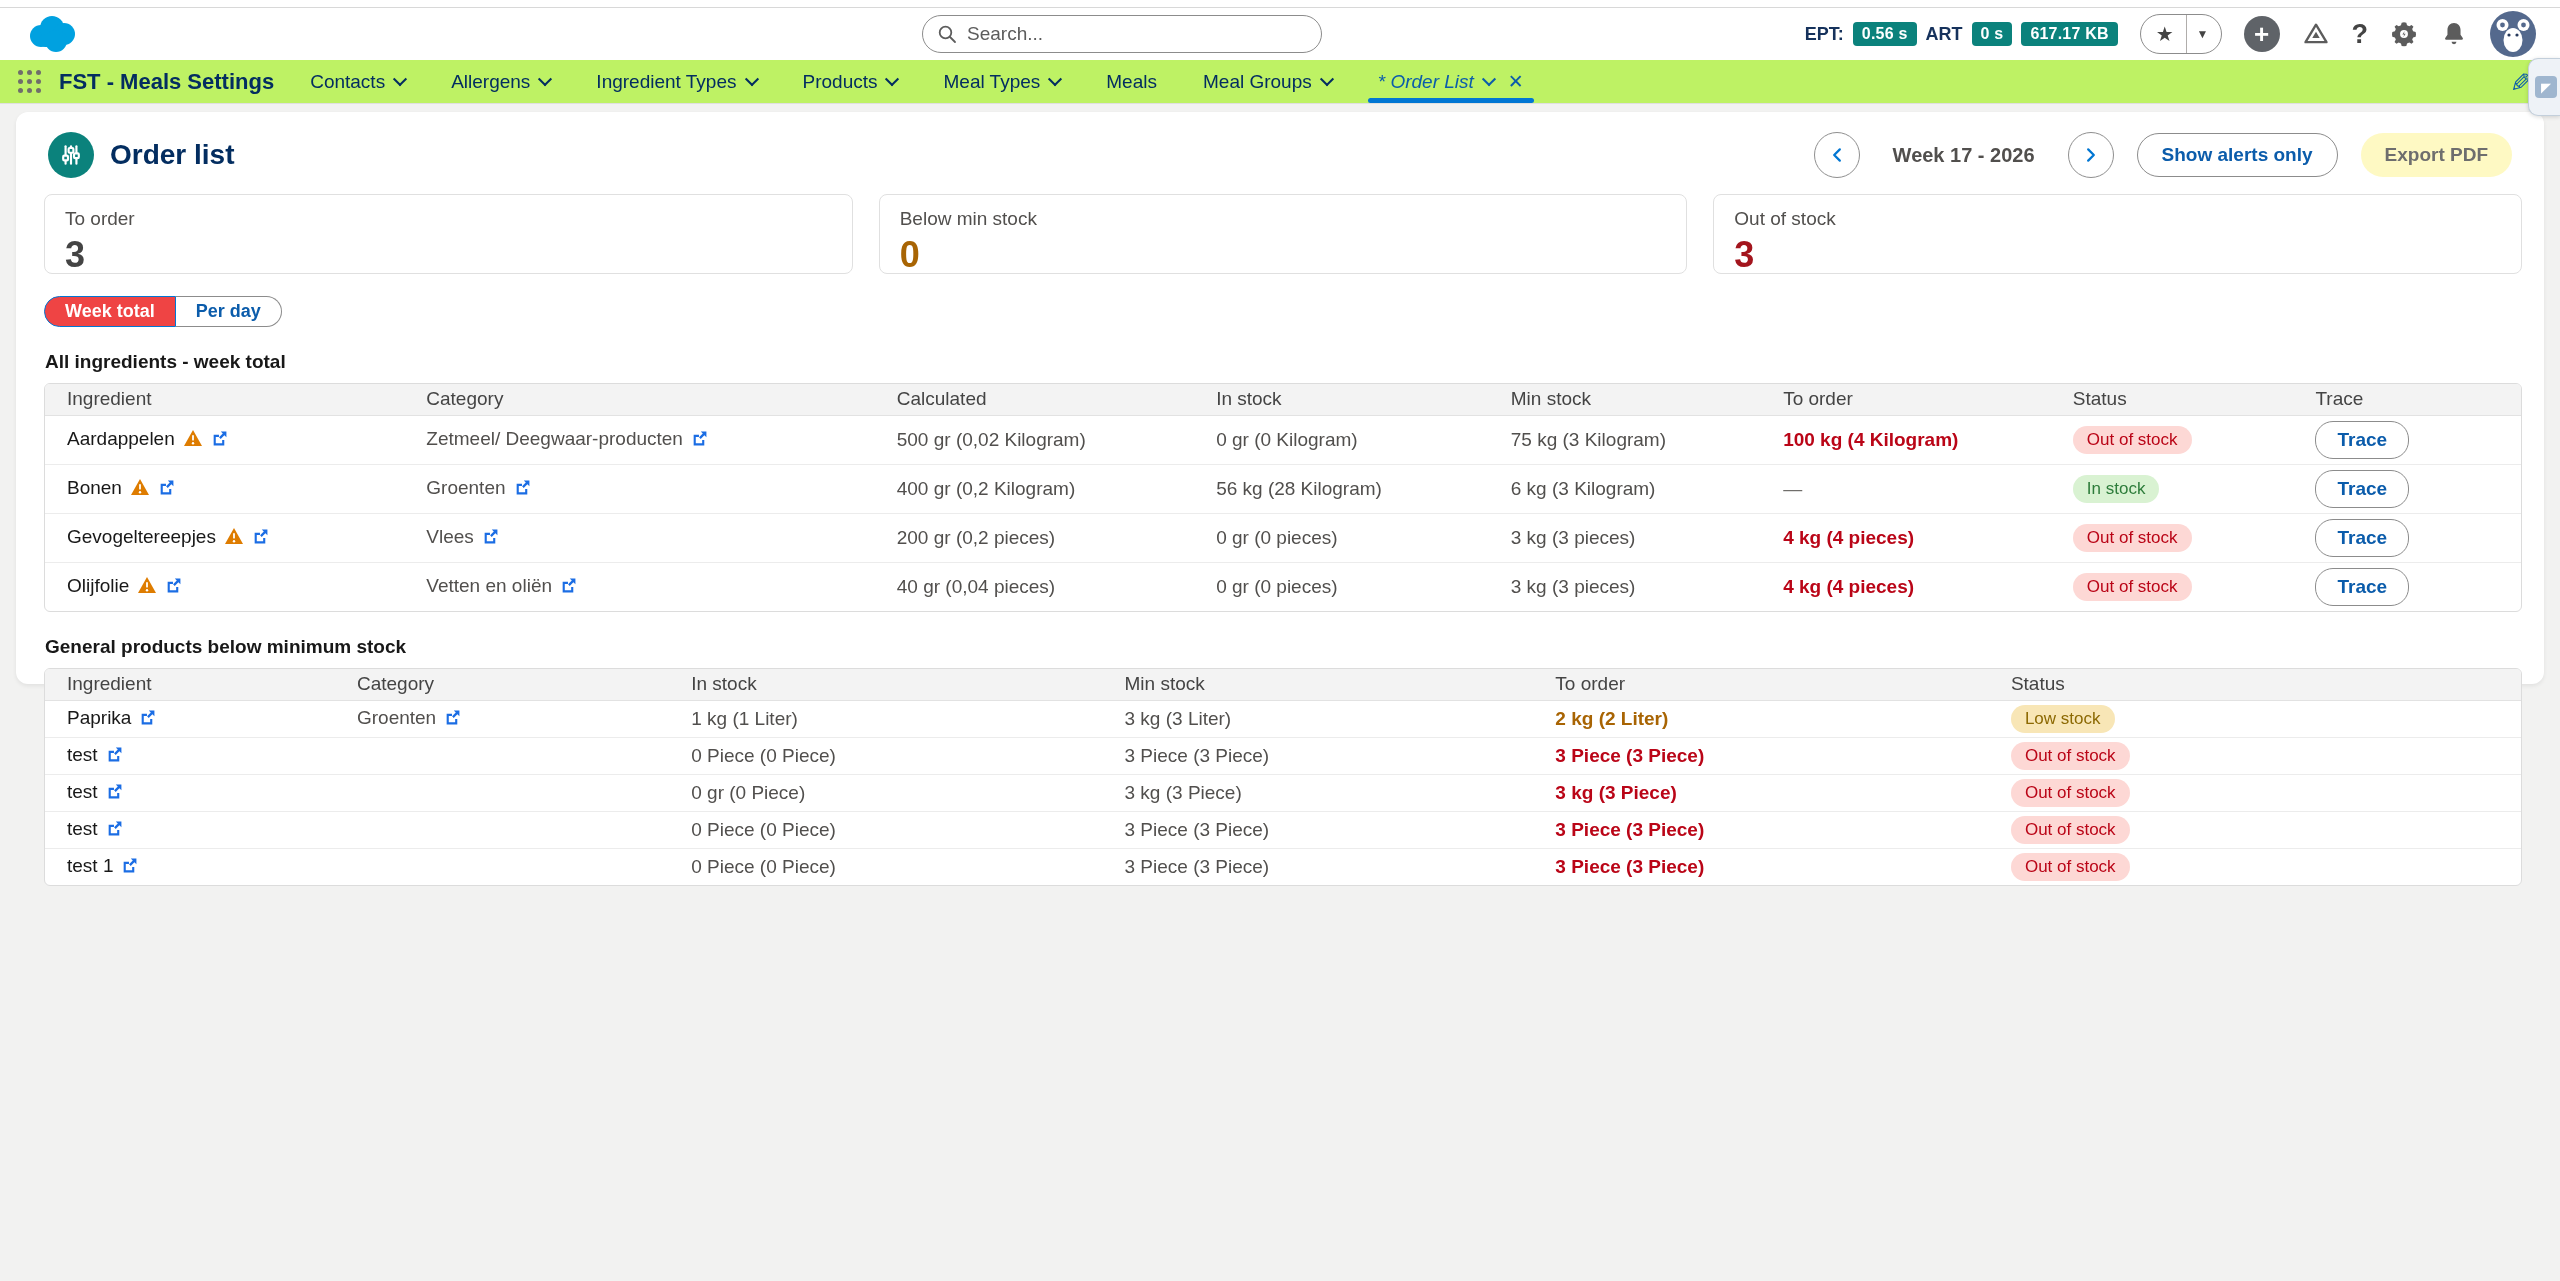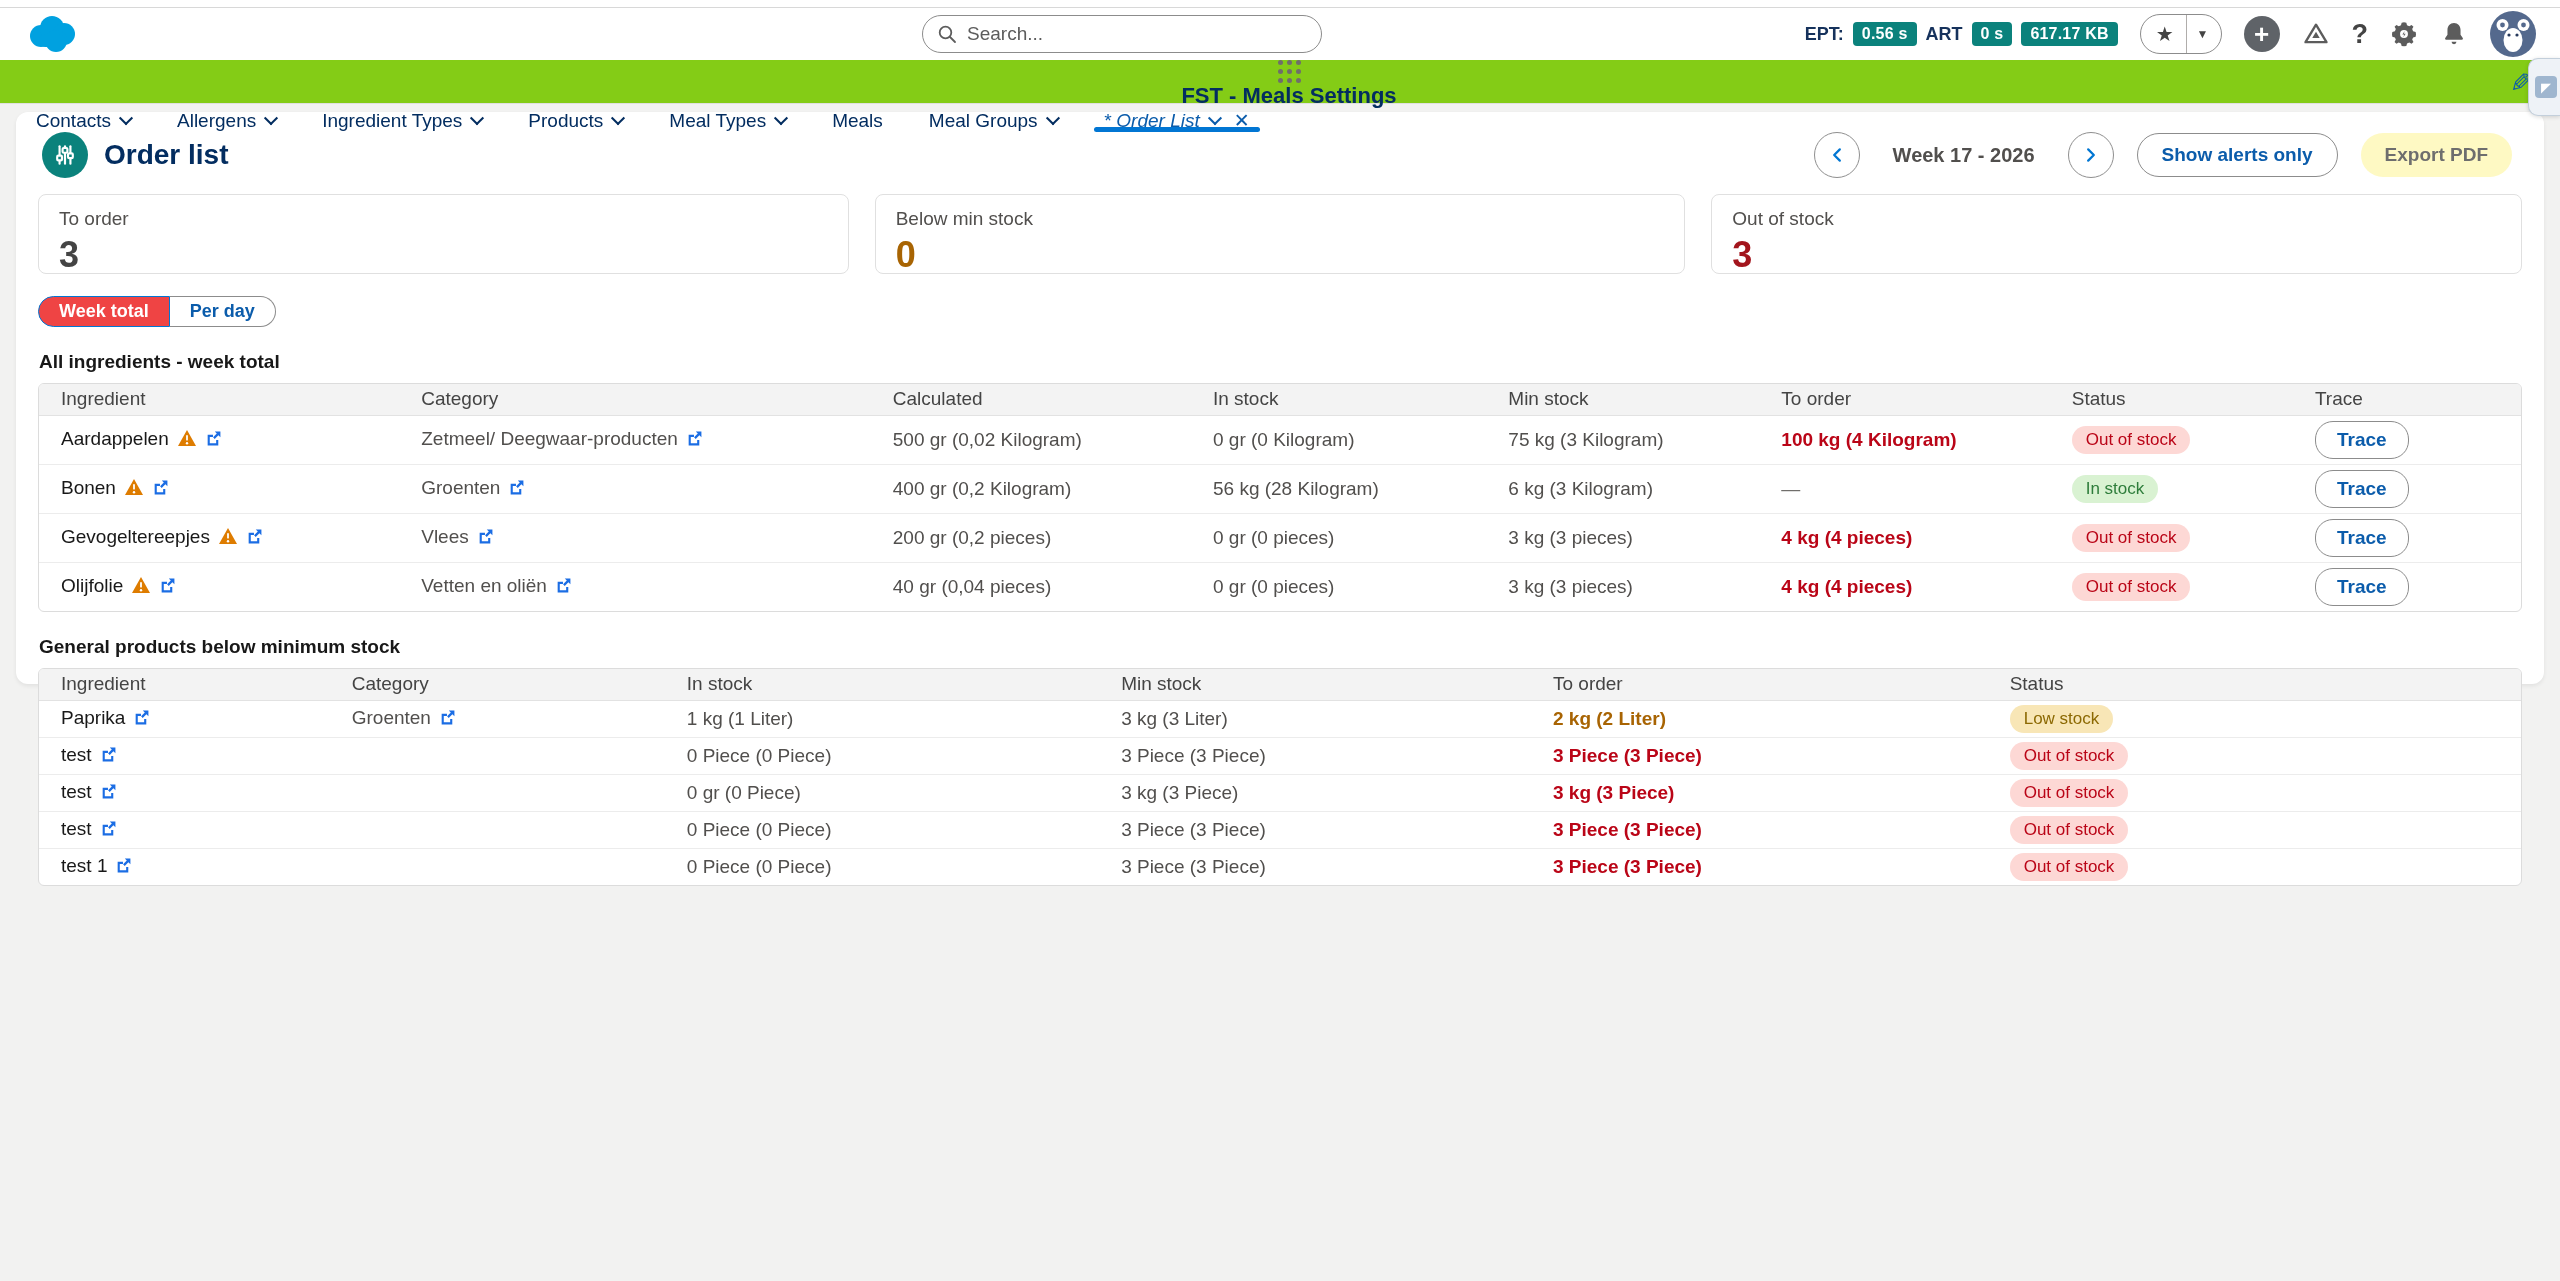--- a/index.html
+++ b/index.html
@@ -31,22 +31,22 @@
   .fav-pill .star { padding:0 12px 0 15px; font-size:20px; color:#444; }
   .fav-pill .sep { width:1px; align-self:stretch; background:#b0adab; }
   .fav-pill .caret { padding:0 12px 0 10px; font-size:12px; color:#444; }
   .plus-circle { width:36px; height:36px; border-radius:50%; background:#5f6368; color:#fff;
     display:flex; align-items:center; justify-content:center; font-size:26px; font-weight:bold; line-height:0; }
   .util-glyph { font-size:27px; color:#444; font-weight:bold; }
   .util-svg { width:28px; height:28px; }
   .avatar { width:46px; height:46px; }
 
   
-  .navbar { position:relative; height:44px; background:#84cc16; display:flex; align-items:stretch;
-    border-bottom:1px solid #e0e0e0;flex-direction:column; }
+  .navbar { position:relative; height:44px; background:#bef264; display:flex; align-items:stretch;
+    border-bottom:1px solid #e0e0e0; }
   .waffle { align-self:center; margin-left:18px; display:grid; grid-template-columns:repeat(3,5px);
     gap:4px; cursor:pointer; }
   .waffle i { width:5px; height:5px; border-radius:50%; background:#706e6b; }
   .app-name { align-self:center; margin-left:18px; font-size:22px; font-weight:bold; color:#032d60; white-space:nowrap; }
   .tabs { display:flex; align-items:stretch; margin-left:36px; gap:46px; }
   .tab { position:relative; display:flex; align-items:center; gap:10px; font-size:19px;
     color:#032d60; cursor:pointer; white-space:nowrap; }
   .chev { width:10px; height:10px; border-right:2px solid currentColor; border-bottom:2px solid currentColor;
     transform: rotate(45deg) translate(-2px,-2px); }
   .tab.active { color:#0b5cab; font-style: italic; }
@@ -56,21 +56,21 @@
   .edit-pencil { position:absolute; right:28px; top:8px; font-size:26px; color:#0b5cab;
     transform: scaleX(-1); cursor:pointer; }
   .corner-widget { position:absolute; right:0; top:58px; width:32px; height:58px;
     background:#eef2f7; border:1px solid #c3cfdb; border-right:none; border-radius:10px 0 0 10px;
     box-shadow:0 1px 4px rgba(0,0,0,.15); display:flex; align-items:center; justify-content:flex-end; z-index:5; }
   .corner-widget .pane { width:22px; height:22px; background:#9fb6cf; border-radius:4px; margin-right:3px;
     display:flex; align-items:center; justify-content:center; color:#fff; font-size:13px; }
 
   
   .content { height: 1176px; padding: 8px 16px 0; }
-  .card { background:#fff; border-radius:12px; height:572px; box-shadow:0 2px 4px rgba(0,0,0,.07); }
+  .card { background:#fff; border-radius:12px; height:572px; box-shadow:0 2px 4px rgba(0,0,0,.07);padding-left:6px; }
 
   .page-header { display:flex; align-items:center; padding:20px 32px 0 26px; height:66px; }
   .obj-icon { width:46px; height:46px; border-radius:50%; background:#0b827c; flex:none;
     display:flex; align-items:center; justify-content:center; }
   .obj-icon svg { width:26px; height:26px; }
   .page-title { margin-left:16px; font-size:28px; font-weight:bold; color:#032d60; }
   .header-actions { margin-left:auto; display:flex; align-items:center; gap:23px; }
   .circle-btn { width:46px; height:46px; border-radius:50%; border:1px solid #8f8f8f; background:#fff;
     display:flex; align-items:center; justify-content:center; cursor:pointer; }
   .circle-btn svg { width:18px; height:18px; }

